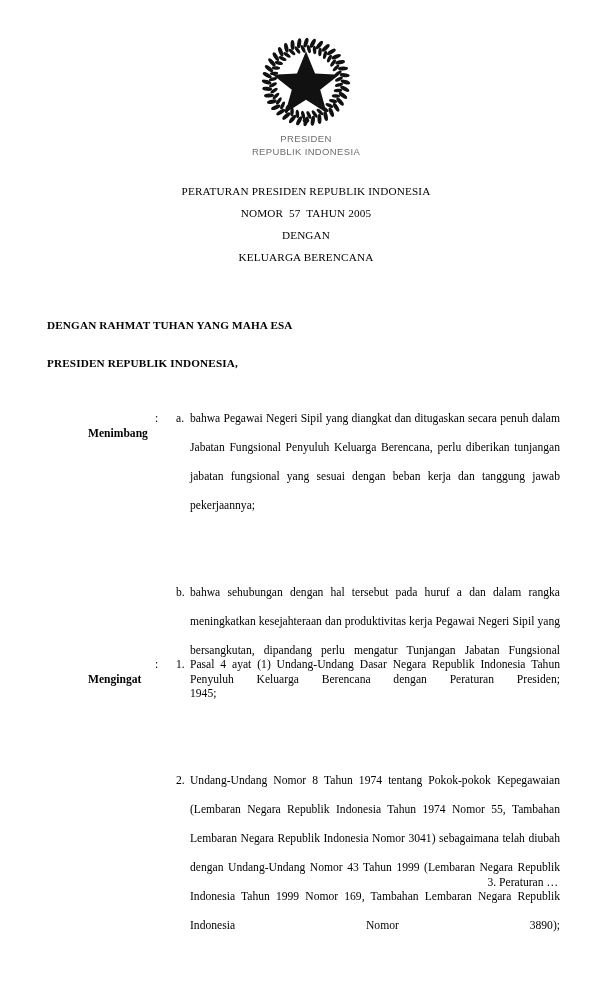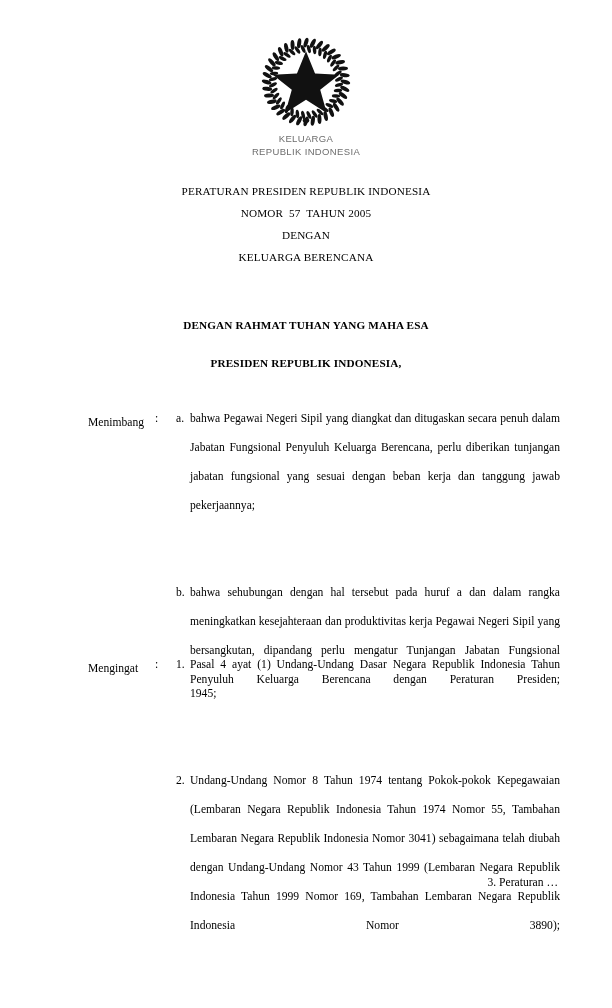--- a/index.html
+++ b/index.html
@@ -56,23 +56,23 @@
     font-weight: normal;
     line-height: 22px;
     letter-spacing: 0.15px;
     white-space: pre;
     text-align: center;
   }
 
   .enact-block {
     position: absolute;
     top: 314px;
-    left: 56px;
+    left: 47px;
     width: 500px;
-    text-align: center;
+    text-align: left;
   }
   .enact-line {
     font-size: 11.2px;
     font-weight: bold;
     line-height: 22px;
     letter-spacing: 0.15px;
   }
   .enact-line.second {
     margin-top: 16px;
   }
@@ -88,22 +88,22 @@
   #clause-menimbang { top: 404px; }
   #clause-mengingat { top: 650px; }
 
   .clause-head {
     position: relative;
     height: 0;
   }
   .clause-label {
     position: absolute;
     left: 0;
-    top: 4px;
-    font-weight: normal;
+    top: 15px;
+    font-weight: bold;
     font-size: 11.6px;
     line-height: 29px;
     white-space: nowrap;
     text-align: center;
   }
   .clause-colon {
     position: absolute;
     left: 67px;
     top: 0;
     font-size: 11.6px;
@@ -394,21 +394,21 @@
 
               <ellipse cx="0" cy="40" rx="3.4" ry="2.6"></ellipse>
             </g>
           </g>
         </g>
 
         <polygon points="50,18 59.4,41.2 84.6,42.4 64.8,58.1 71.6,82.4 50,68.6 28.4,82.4 35.2,58.1 15.4,42.4 40.6,41.2"></polygon>
       </g>
     </svg>
     <div class="emblem-caption">
-      <div>KELUARGA</div>
+      <div>PRESIDEN</div>
       <div>REPUBLIK INDONESIA</div>
     </div>
   </div>
 
   <div class="title-block">
     <div class="title-line">PERATURAN PRESIDEN REPUBLIK INDONESIA</div>
     <div class="title-line">NOMOR  57  TAHUN 2005</div>
     <div class="title-line">DENGAN</div>
     <div class="title-line">KELUARGA BERENCANA</div>
   </div>

